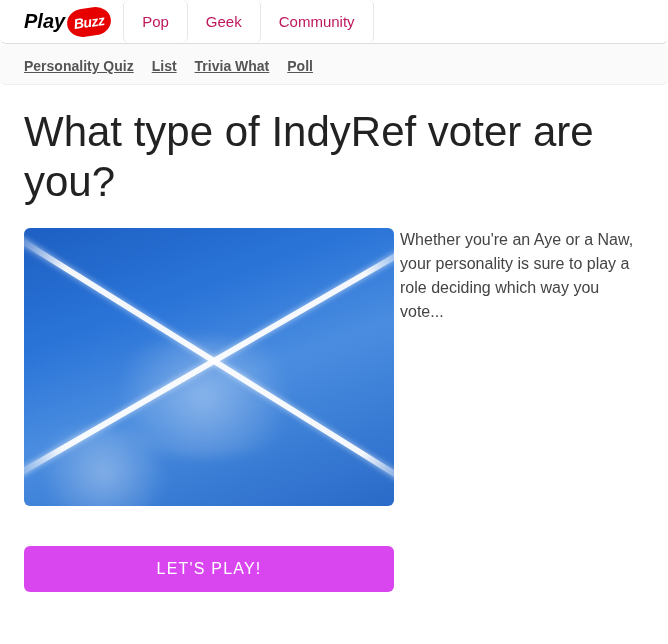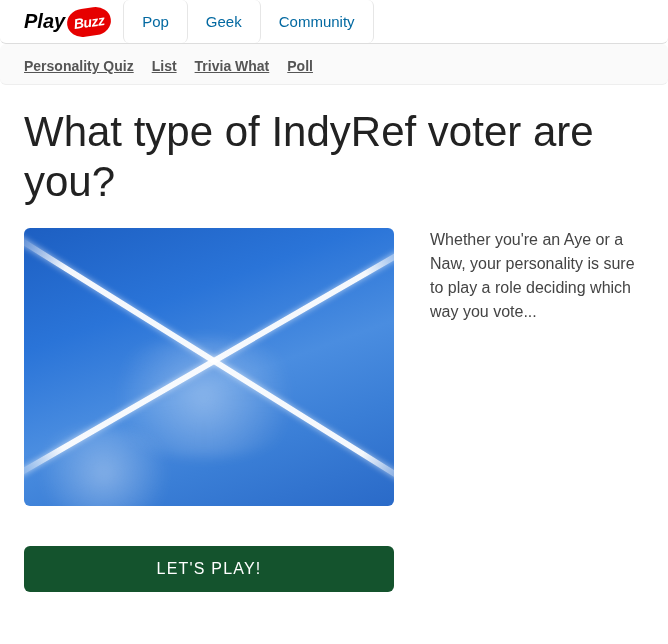--- a/index.html
+++ b/index.html
@@ -45,21 +45,21 @@
   }
   .nav {
     display: flex;
     height: 100%;
   }
   .nav-item {
     display: flex;
     align-items: center;
     padding: 0 18px;
     font-size: 15px;
-    color: #0369a1;
+    color: #be185d;
     border-right: 1px solid #e6e6e6;
     cursor: pointer;
     height: 100%;
   }
   .nav-item:first-child { border-left: 1px solid #e6e6e6; }
   .subnav {
     display: flex;
     align-items: center;
     gap: 18px;
     padding: 14px 24px 10px;
@@ -85,21 +85,21 @@
     font-size: 13px;
     color: #999;
     margin-bottom: 18px;
   }
   .byline .author {
     color: #3b7bbf;
     cursor: pointer;
   }
   .body-row {
     display: flex;
-    gap: 36px;
+    gap: 6px;
     align-items: flex-start;
   }
   .hero {
     width: 370px;
     height: 278px;
     flex: 0 0 auto;
     position: relative;
     overflow: hidden;
     background: linear-gradient(160deg, #1d5fc2 0%, #2a74d8 30%, #4a8de0 55%, #3a7ed6 75%, #2a6ac8 100%);
   }
@@ -122,21 +122,21 @@
   .hero .t2 { width: 500px; left: -60px; top: 130px; transform: rotate(-30deg); }
   .desc {
     flex: 1;
     font-size: 16px;
     line-height: 1.5;
     color: #444;
   }
   .play-btn {
     width: 370px;
     margin-top: 40px;
-    background: #14532d;
+    background: #d946ef;
     color: #fff;
     text-align: center;
     padding: 14px 0;
     font-size: 16px;
     letter-spacing: 1.2px;
     cursor: pointer;
     border: none;
     display: block;
   }
 </style>

